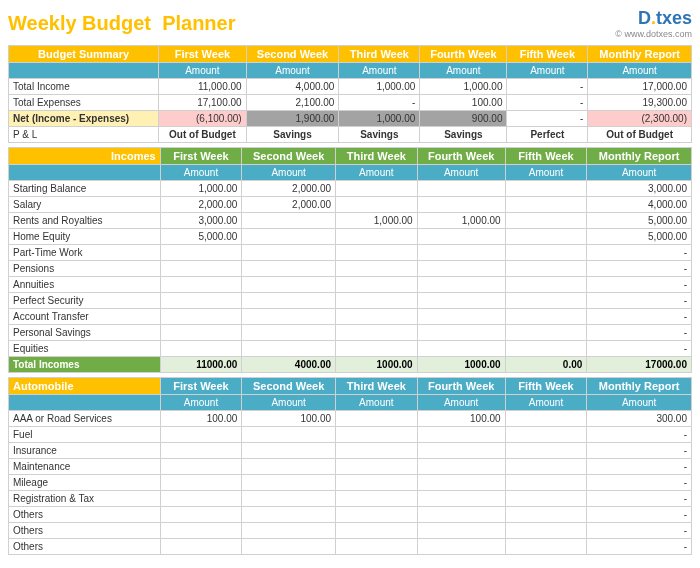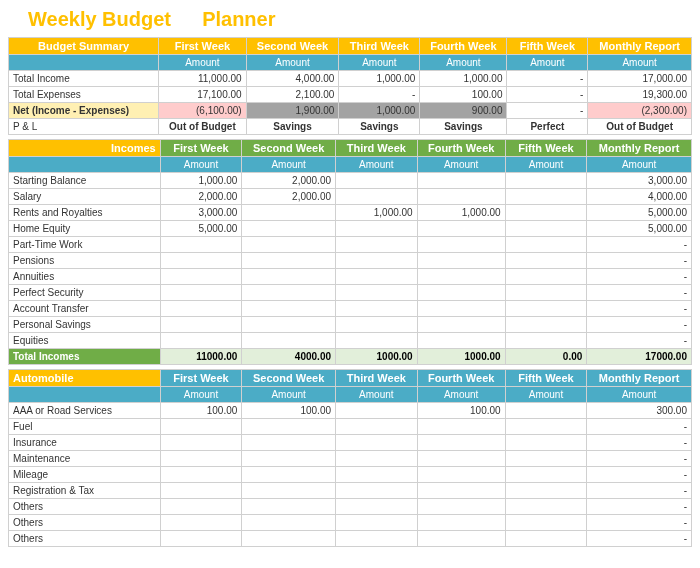--- a/index.html
+++ b/index.html
@@ -1,20 +1,20 @@
 <!DOCTYPE html>
 <html><head>
   <meta charset="utf-8">
   <style>
     * { margin: 0; padding: 0; box-sizing: border-box; }
     body { font-family: Arial, sans-serif; font-size: 11px; background: #fff; width: 700px; overflow-x: hidden; }
     .page { width: 700px; padding: 8px; }
     .header { display: flex; justify-content: space-between; align-items: center; margin-bottom: 6px; }
     .title { font-size: 20px; font-weight: bold; color: #2e75b6; }
-    .title span { color: #ffc000; margin-left: 20px; }
+    .title span { color: #ffc000; }
     .logo-area { text-align: right; font-size: 9px; color: #888; }
     table { width: 100%; border-collapse: collapse; font-size: 10px; }
     td, th { border: 1px solid #d0d0d0; padding: 2px 4px; white-space: nowrap; min-width: 70px; }
     td:first-child { min-width: 130px; max-width: 130px; }
     .col-header-row td { background: #ffc000; color: #fff; font-weight: bold; text-align: center; font-size: 11px; }
     .col-header-row td:first-child { background: #ffc000; }
     .amount-header-row td { background: #4bacc6; color: #fff; text-align: center; }
     .amount-header-row td:first-child { background: #4bacc6; }
     .data-row td { text-align: right; color: #333; }
     .data-row td:first-child { text-align: left; color: #333; }
@@ -34,20 +34,26 @@
   </style>
 </head>
 <body>
 
 <div class="page">
   <div class="header">
     <div class="title">
       <span>Weekly Budget</span>
       &nbsp;<span style="color:#ffc000">Planner</span>
     </div>
+    <div class="logo-area">
+      <div style="font-size:18px;font-weight:bold;">
+        <span style="color:#2e75b6;">D</span><span style="color:#ffc000;">.</span><span style="color:#2e75b6;">txes</span>
+      </div>
+      <div style="font-size:9px;color:#888;">© www.dotxes.com</div>
+    </div>
   </div>
 
   <table>
     <tbody>
         <tr class="col-header-row">
       <td>Budget Summary</td>
       <td>First Week</td>
       <td>Second Week</td>
       <td>Third Week</td>
       <td>Fourth Week</td>

